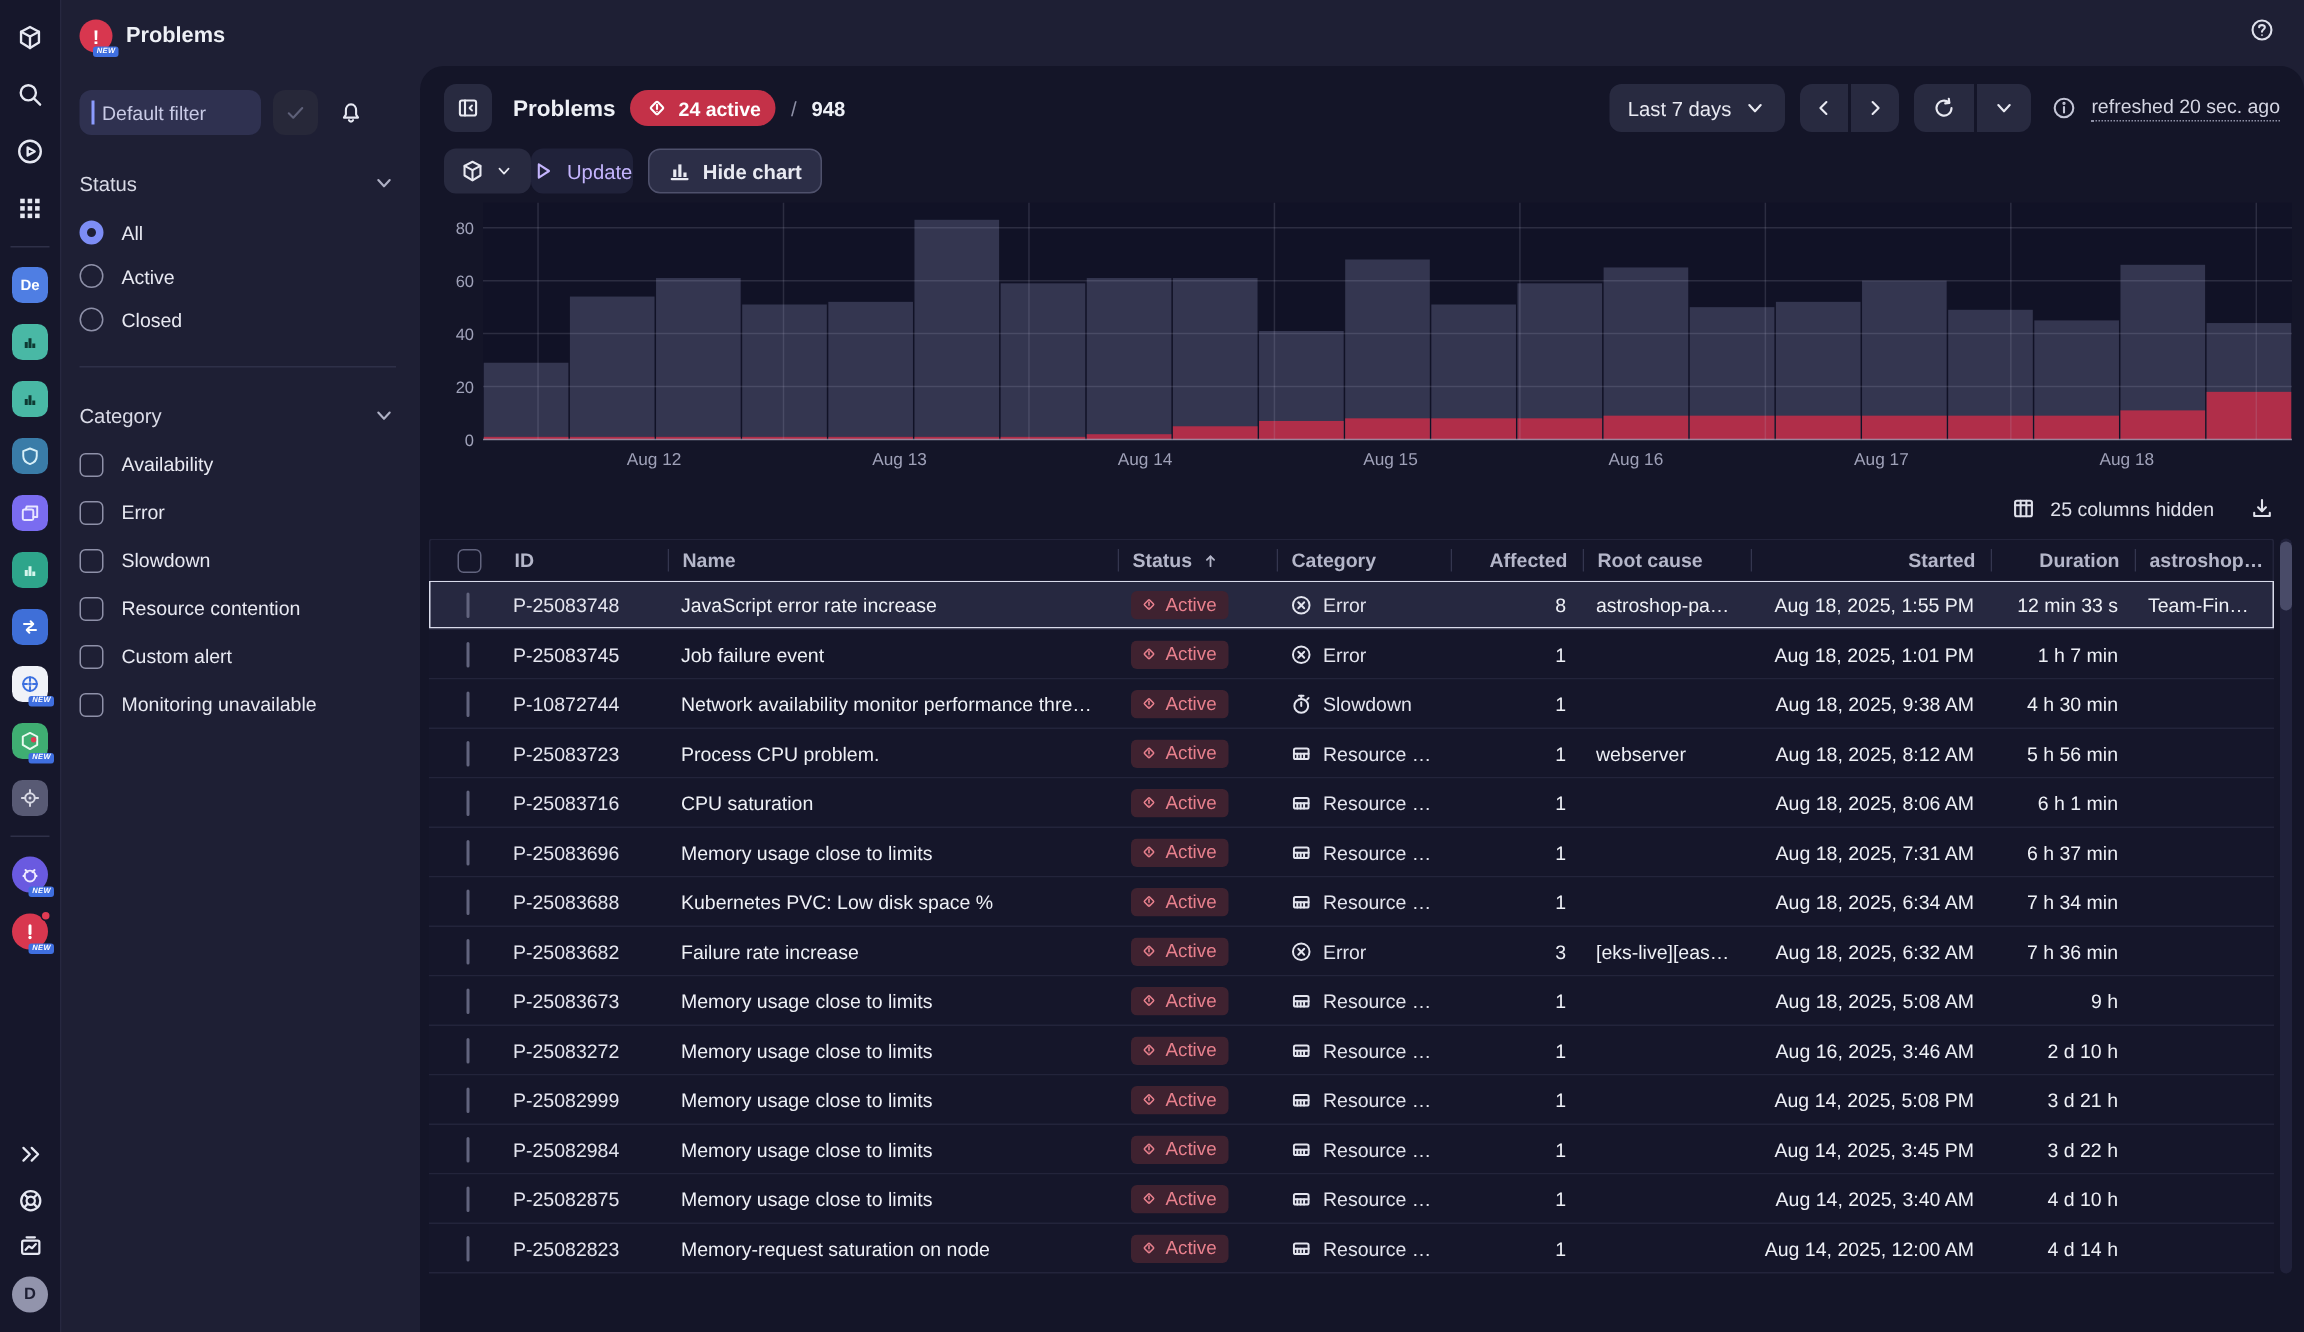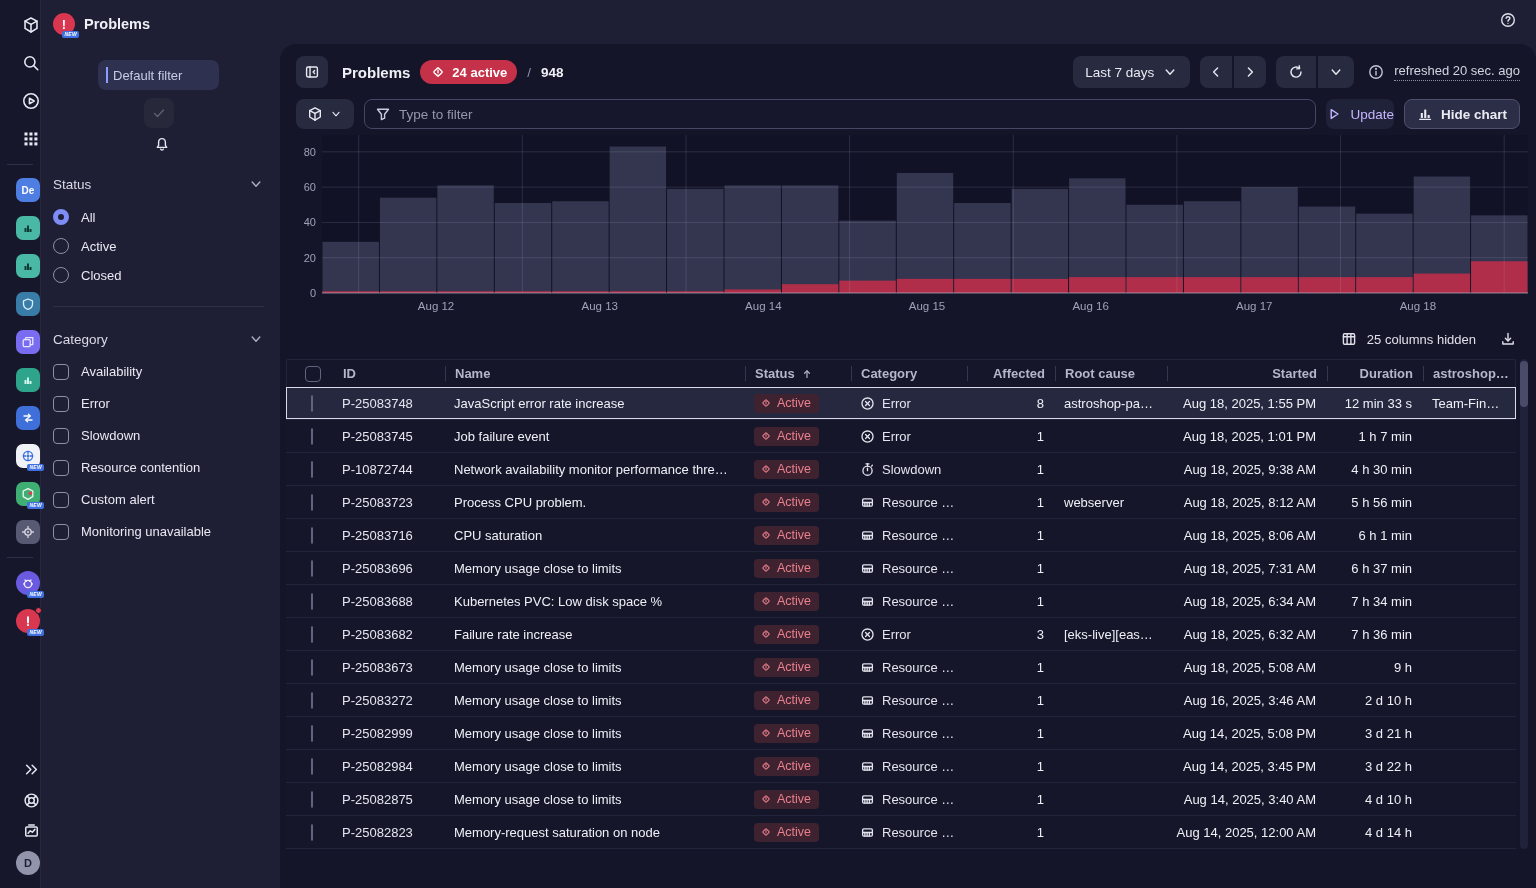--- a/index.html
+++ b/index.html
@@ -8,42 +8,42 @@
     background:#1e1f34; color:#eef0f6;
     font-family:"Liberation Sans", sans-serif; font-size:13px;
     position:relative;
   }
   svg { display:block; }
 
   
   .rail { position:absolute; left:0; top:0; bottom:0; width:41px;
           background:#16172b; border-right:1px solid #272840;
           display:flex; flex-direction:column; align-items:center; padding:6px 0 10px; z-index:5;}
-  .rail-btn { width:40px; height:38px; display:flex; align-items:center; justify-content:flex-end;
+  .rail-btn { width:40px; height:38px; display:flex; align-items:center; justify-content:center;
               color:#e6e8f2; position:relative; cursor:pointer; }
   .rail-div { width:26px; height:1px; background:#2e3048; margin:6px 0; }
   .tile { width:24px; height:24px; border-radius:7px; display:flex; align-items:center; justify-content:center;
           font-size:10px; font-weight:bold; position:relative; }
   .tile.round { border-radius:12px; }
   .newchip { position:absolute; right:-4px; bottom:-3px; background:#3f6fe0; color:#fff;
              font-size:5px; font-weight:bold; line-height:7px; padding:0 2px; border-radius:2px; letter-spacing:.3px;}
   .ndot { position:absolute; right:-2px; top:-2px; width:7px; height:7px; border-radius:50%;
           background:#e23b53; border:1.5px solid #16172b;}
   .rail-bottom { margin-top:auto; display:flex; flex-direction:column; align-items:center; }
   .rail-bottom .rail-btn { height:31px; }
   .avatar { width:24px; height:24px; border-radius:50%; background:#9294ac; color:#1e1f34;
             display:flex; align-items:center; justify-content:center; font-size:11px; font-weight:bold;}
 
   
   .sidebar { position:absolute; left:41px; top:0; bottom:0; width:239px; background:#1e1f34; padding:10px 16px 0 12px; }
   .sb-head { display:flex; align-items:center; gap:9px; height:28px; }
   .appbadge { width:22px; height:22px; border-radius:50%; background:#d8374f; color:#fff;
               display:flex; align-items:center; justify-content:center; font-weight:bold; font-size:13px; position:relative;}
   .sb-title { font-size:14.5px; font-weight:bold; }
-  .sb-filter-row { display:flex; align-items:center; margin-top:22px; gap:8px;flex-direction:column; }
+  .sb-filter-row { display:flex; align-items:center; margin-top:22px; gap:8px; }
   .sb-input { width:121px; height:30px; background:#2f3150; border-radius:8px; display:flex; align-items:center;
               padding:0 8px; gap:5px; color:#c9cbe6; font-size:13px; cursor:text; overflow:hidden; white-space:nowrap;}
   .caret { width:2px; height:16px; background:#8c9cff; flex:0 0 auto; }
   .sb-check { width:30px; height:30px; border:none; background:#272839; border-radius:8px; color:#5e6078;
               display:flex; align-items:center; justify-content:center; cursor:pointer;}
   .sb-bell { color:#e6e8f2; margin-left:6px; cursor:pointer; display:flex; }
   .sb-section { display:flex; align-items:center; justify-content:space-between; margin-top:24px;
                 color:#d9dae6; font-size:13.5px; cursor:pointer; }
   .sec-chev { color:#aeb0c4; display:flex; }
   .opt { display:flex; align-items:center; gap:12px; height:26px; margin-top:3px; font-size:13px;
@@ -484,28 +484,20 @@
             <path d="M2.7 4.6 L8 7.4 L13.3 4.6"></path>
             <line x1="8" y1="7.4" x2="8" y2="14.2"></line>
           </svg>
         </span>
       <span data-name="chevron-down-icon" style="transform:scale(.8)">
           <svg viewBox="0 0 16 16" width="16" height="16" fill="none" stroke="currentColor" stroke-width="1.4" stroke-linecap="round" stroke-linejoin="round">
             <polyline points="4.2,6 8,10.2 11.8,6"></polyline>
           </svg>
         </span>
     </button>
-    <div class="filterbox" data-name="table-filter-input">
-      <span data-name="funnel-icon" style="color:#c9cbe0">
-          <svg viewBox="0 0 16 16" width="16" height="16" fill="none" stroke="currentColor" stroke-width="1.4" stroke-linecap="round" stroke-linejoin="round">
-            <path d="M2.5 3.2 L13.5 3.2 L9.6 8.2 L9.6 12.2 L6.4 13.6 L6.4 8.2 Z"></path>
-          </svg>
-        </span>
-      <span class="ph" data-name="table-filter-placeholder">Type to filter</span>
-    </div>
     <button class="btn updatebtn" data-name="update-button">
       <span data-name="play-icon">
           <svg viewBox="0 0 16 16" width="16" height="16" fill="none" stroke="currentColor" stroke-width="1.4" stroke-linecap="round" stroke-linejoin="round">
             <path d="M5.2 3.6 L12 8 L5.2 12.4 Z"></path>
           </svg>
         </span>
       <span data-name="update-label">Update</span>
     </button>
     <button class="btn hidechartbtn" data-name="hide-chart-button">
       <span data-name="bar-chart-icon">

